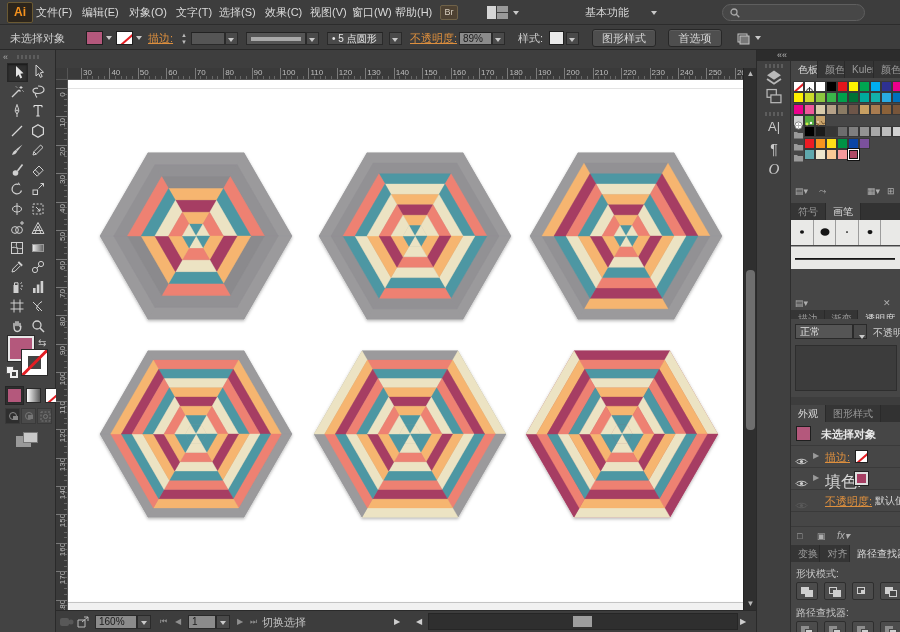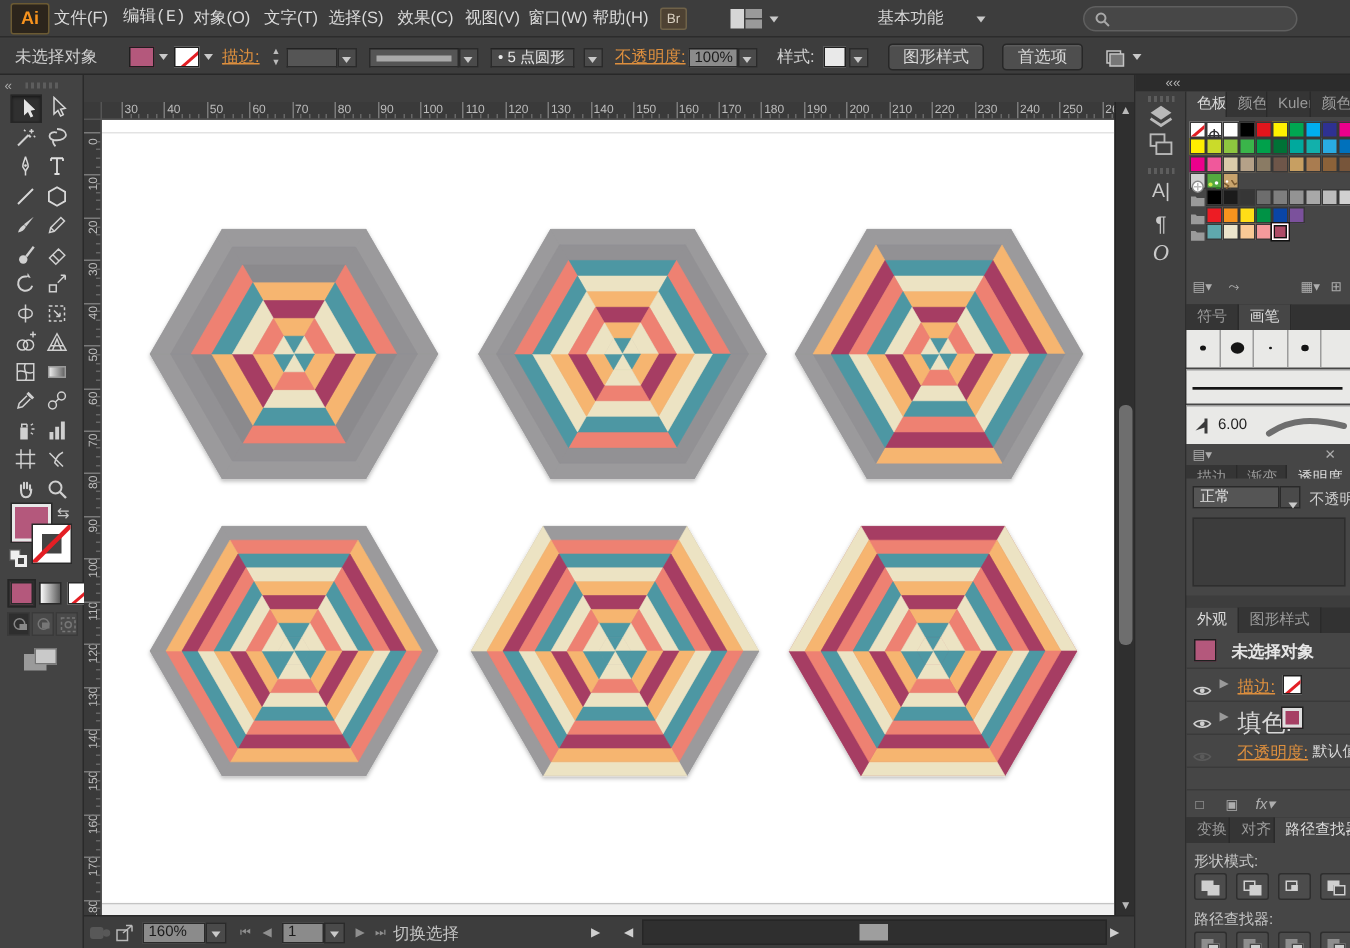--- a/index.html
+++ b/index.html
@@ -132,21 +132,21 @@
 </style>
 </head>
 <body>
 
 <div id="window">
 
   <div id="menubar" class="abs">
     <div id="ai-logo" class="abs">Ai</div>
     <div id="menu-items">
         <span class="menu-item" style="left: 36px;">文件(F)</span>
-        <span class="menu-item" style="left: 82px; font-family: Liberation Mono, monospace;">编辑(E)</span>
+        <span class="menu-item" style="left: 82px;">编辑(E)</span>
         <span class="menu-item" style="left: 129px;">对象(O)</span>
         <span class="menu-item" style="left: 176px;">文字(T)</span>
         <span class="menu-item" style="left: 219px;">选择(S)</span>
         <span class="menu-item" style="left: 265px;">效果(C)</span>
         <span class="menu-item" style="left: 310px;">视图(V)</span>
         <span class="menu-item" style="left: 352px;">窗口(W)</span>
         <span class="menu-item" style="left: 395px;">帮助(H)</span>
       </div>
     <div id="br-badge" class="abs">Br</div>
     <div id="layout-icon" class="abs">
@@ -190,21 +190,21 @@
       <span style="position:absolute;left:4px;top:0;font-size:10px;color:#e8e8e8;line-height:12px">
         <span>•</span>
         <span>5 点圆形</span>
       </span>
     </div>
     <div class="dd-btn" style="left:389px;top:6px;width:13px;height:13px">
         <div class="caret sm"></div>
       </div>
     <span class="cb-text cb-link" style="left:410px">不透明度:</span>
     <div class="inset" style="left:459px;top:6px;width:33px;height:13px;background:#8b8b8b">
-      <span style="position:absolute;left:3px;top:0;font-size:10px;color:#1b1b1b;line-height:12px">100%</span>
+      <span style="position:absolute;left:3px;top:0;font-size:10px;color:#1b1b1b;line-height:12px">89%</span>
     </div>
     <div class="dd-btn" style="left:492px;top:6px;width:13px;height:13px">
         <div class="caret sm"></div>
       </div>
     <span class="cb-text" style="left:518px">样式:</span>
     <div class="chip" style="left:549px;top:5px;width:15px;height:14px;background:#e9e9e9"></div>
     <div class="dd-btn" style="left:566px;top:6px;width:13px;height:13px">
         <div class="caret sm"></div>
       </div>
     <div class="cb-btn" style="left:592px;width:64px">图形样式</div>
@@ -1174,24 +1174,20 @@
           <div class="brush-cell" style="left: 45px; top: 0px; width: 22.5px; height: 25px;"><svg width="22" height="25">
               <ellipse cx="11" cy="12" rx="1" ry="0.85" fill="#151515"></ellipse>
             </svg></div>
           <div class="brush-cell" style="left: 67.5px; top: 0px; width: 22.5px; height: 25px;"><svg width="22" height="25">
               <ellipse cx="11" cy="12" rx="2.5" ry="2.125" fill="#151515"></ellipse>
             </svg></div>
           <div class="brush-cell" style="left: 90px; top: 0px; width: 20px; height: 25px; border-right: none;"></div>
           <div class="brush-cell" style="left: 0px; top: 26px; width: 110px; height: 23px; border-top: 1px solid rgb(156, 156, 156); border-right: none;"><svg width="110" height="23">
               <rect x="4" y="11" width="100" height="1.8" fill="#151515"></rect>
             </svg></div>
-          <div class="brush-cell" style="left: 0px; top: 50px; width: 110px; height: 26px; border-top: 1px solid rgb(156, 156, 156); border-right: none;"><svg width="110" height="26">
-              <path d="M6 16 L12 10 L12 8 L14 8 L14 18 L12 18 L12 14 Z" fill="#3a3a3a"></path>
-              <path d="M55 18 C70 8 85 8 105 13" stroke="#6e6e6e" stroke-width="4" fill="none" stroke-linecap="round"></path>
-            </svg><span style="position:absolute;left:21px;top:7px;font-size:10px;color:#222">6.00</span></div>
         </div>
         <div class="panel-body" style="top: 239px; height: 10px;">
           <span class="panel-footer-icon" style="left: 4px; top: -2px;">▤▾</span>
           <span class="panel-footer-icon" style="left: 92px; top: -2px;">✕</span>
         </div>
         <div class="panel-tabs" style="top: 249px;">
           <div class="ptab">描边</div>
           <div class="ptab">渐变</div>
           <div class="ptab active">透明度</div>
         </div>

